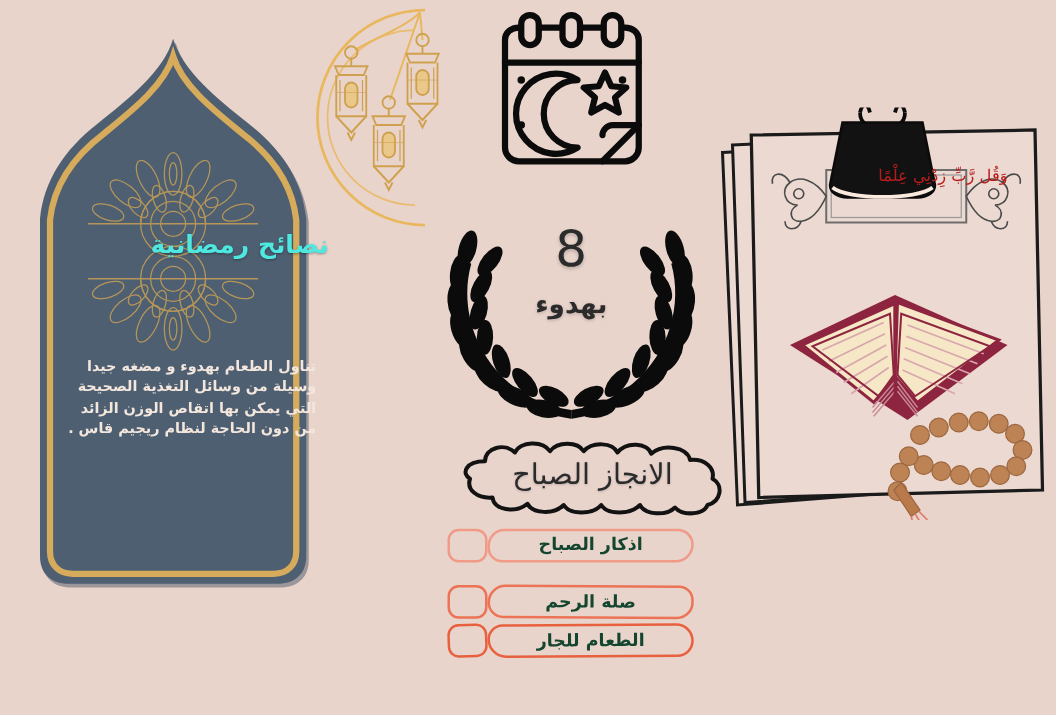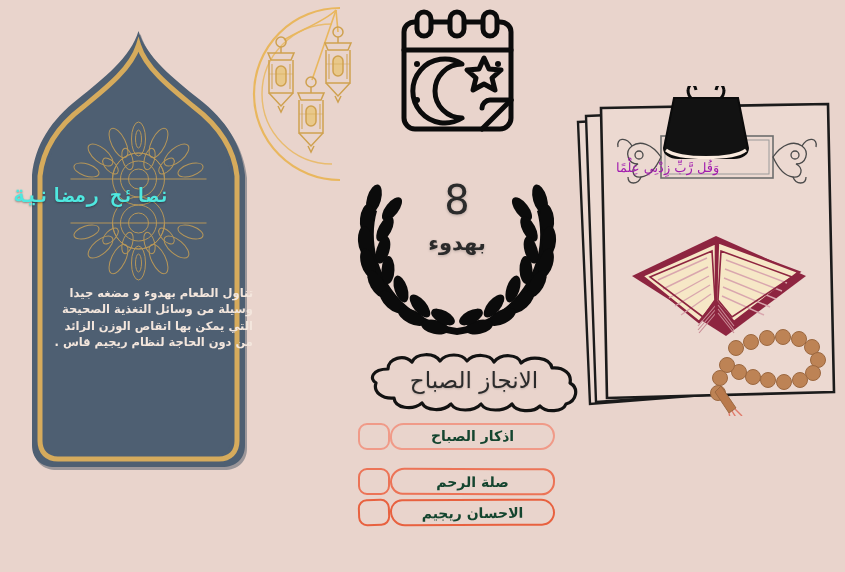--- a/index.html
+++ b/index.html
@@ -33,28 +33,27 @@
     width: 249px;
     height: 444px;
   }
   .tips-card svg { display: block; width: 100%; height: 100%; }
 
   .tips-title {
     position: absolute;
     left: 0;
     top: 156px;
     width: 249px;
-    text-align: left;
+    text-align: right;
     color: #4fe8e0;
     font-size: 20px;
     font-weight: 700;
     direction: rtl;
     letter-spacing: 0.2px;
     text-shadow: 0 1px 2px rgba(0,0,0,.35);
-    font-family: Liberation Mono, monospace;
   }
 
   .tips-body {
     position: absolute;
     left: 34px;
     top: 258px;
     width: 205px;
     direction: rtl;
     color: #f3e6dd;
     font-size: 11.5px;
@@ -194,27 +193,27 @@
     left: 566px;
     top: 86px;
     width: 279px;
     height: 330px;
   }
   .clipboard svg { display: block; width: 100%; height: 100%; }
 
   .calligraphy {
     position: absolute;
     left: 50px;
-    top: 74px;
+    top: 47px;
     width: 190px;
-    text-align: left;
+    text-align: right;
     direction: rtl;
     font-size: 13px;
     font-weight: 400;
-    color: #a21caf;
+    color: #b91c1c;
     font-family: "DejaVu Serif", "Liberation Serif", serif;
   }
 </style>
 </head>
 <body>
 
 <div class="canvas">
 
   <div class="tips-card">
     <svg viewBox="0 0 249 444" xmlns="http://www.w3.org/2000/svg" aria-hidden="true">
@@ -484,21 +483,21 @@
     <div class="check-row row-0">
       <div class="check-box"></div>
       <div class="check-pill">اذكار الصباح</div>
     </div>
     <div class="check-row row-2">
       <div class="check-box"></div>
       <div class="check-pill">صلة الرحم</div>
     </div>
     <div class="check-row row-3">
       <div class="check-box"></div>
-      <div class="check-pill">الاحسان ريجيم</div>
+      <div class="check-pill">الطعام للجار</div>
     </div>
   </div>
 
   <div class="clipboard">
     <svg viewBox="0 0 279 330" xmlns="http://www.w3.org/2000/svg" aria-hidden="true">
 
       <path d="M12 36 L240 24 L252 300 L24 318 Z" fill="#ecd9d1" stroke="#1b1b1b" stroke-width="2.4"></path>
       <path d="M20 30 L248 20 L258 300 L30 316 Z" fill="#ecd9d1" stroke="#1b1b1b" stroke-width="2.4"></path>
 
       <path d="M35 22 L262 18 L268 306 L41 312 Z" fill="#ecd9d1" stroke="#1b1b1b" stroke-width="2.6"></path>

